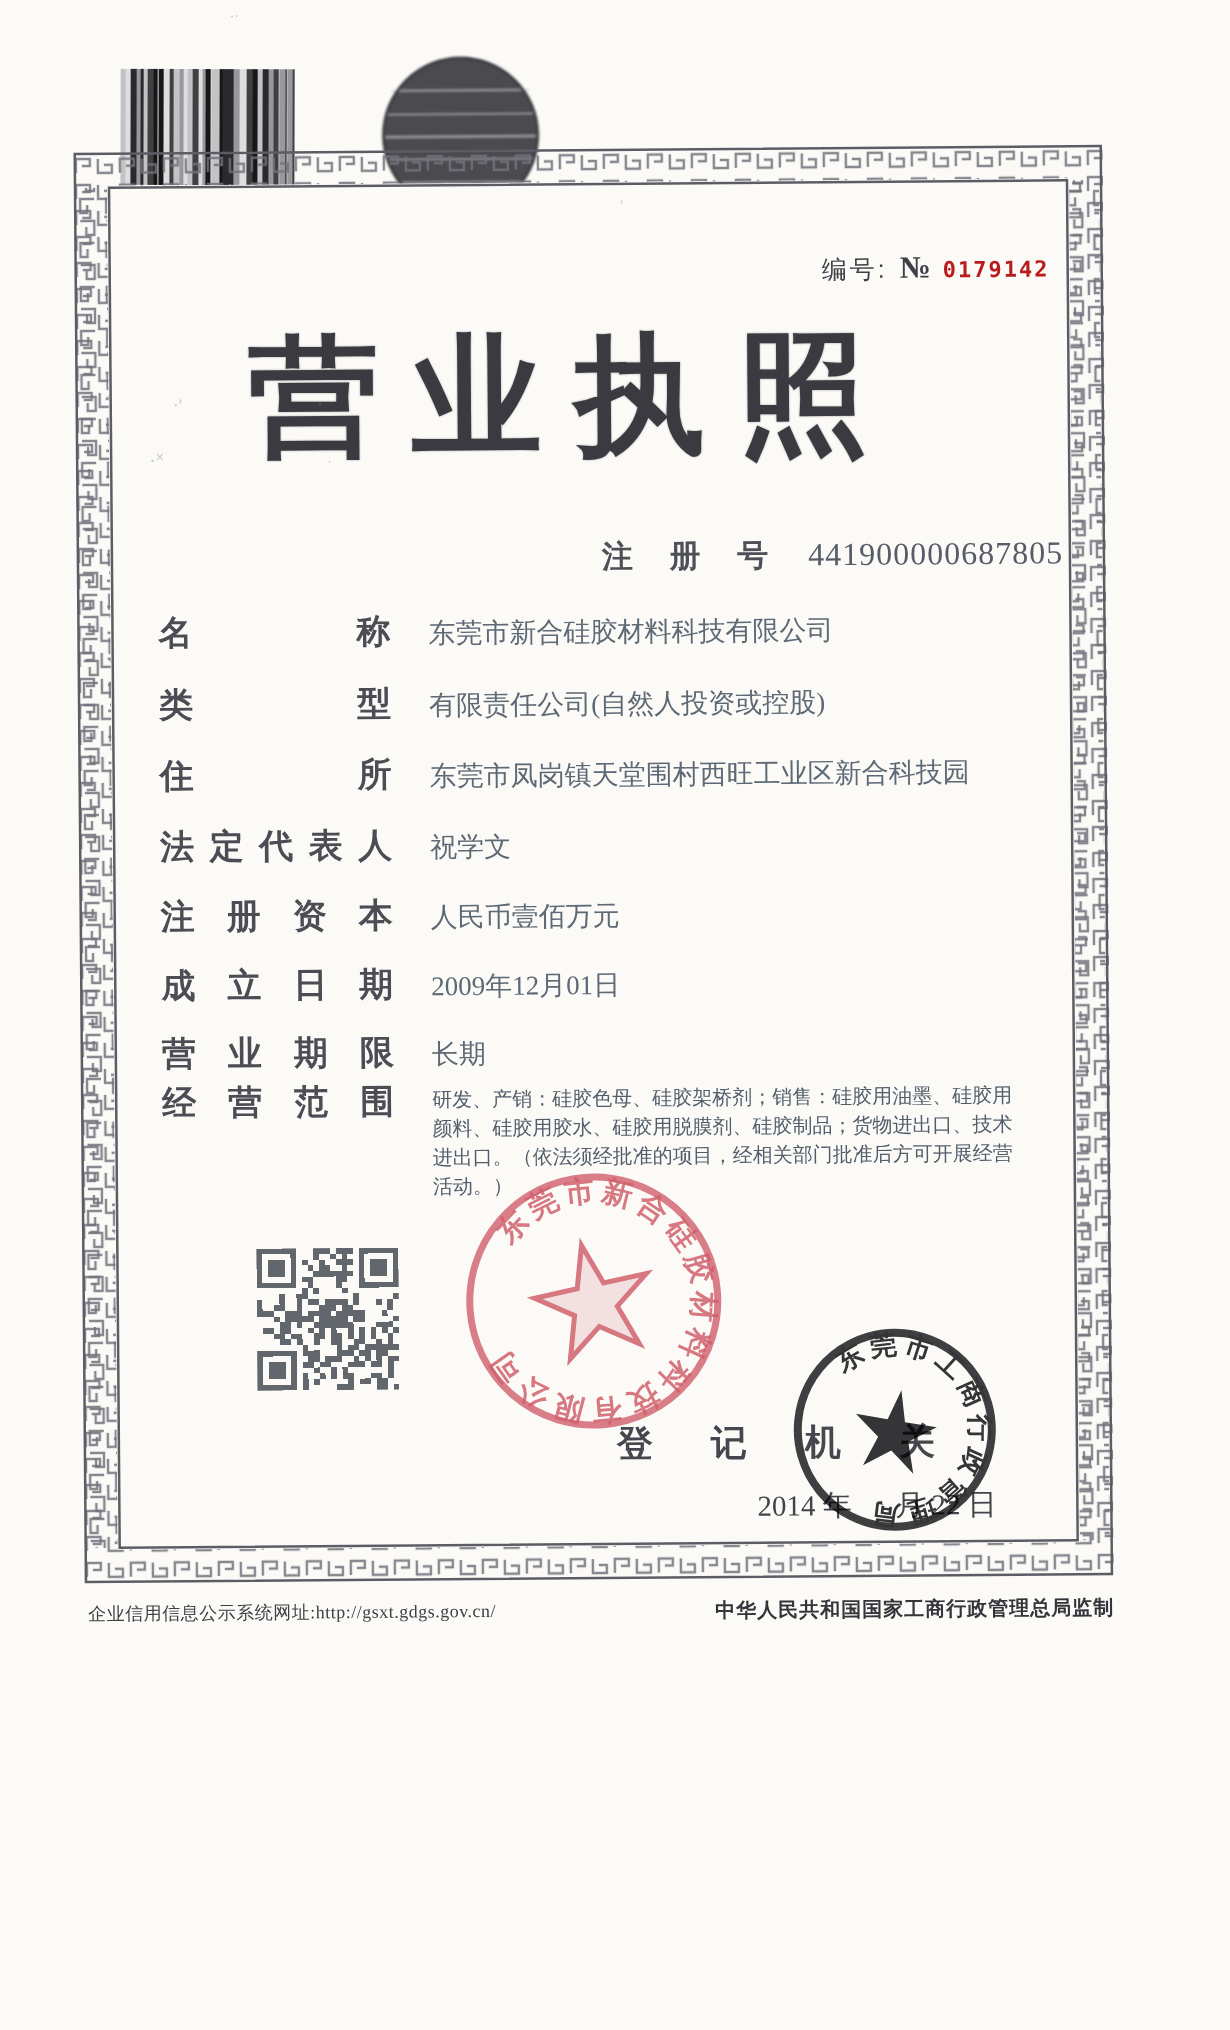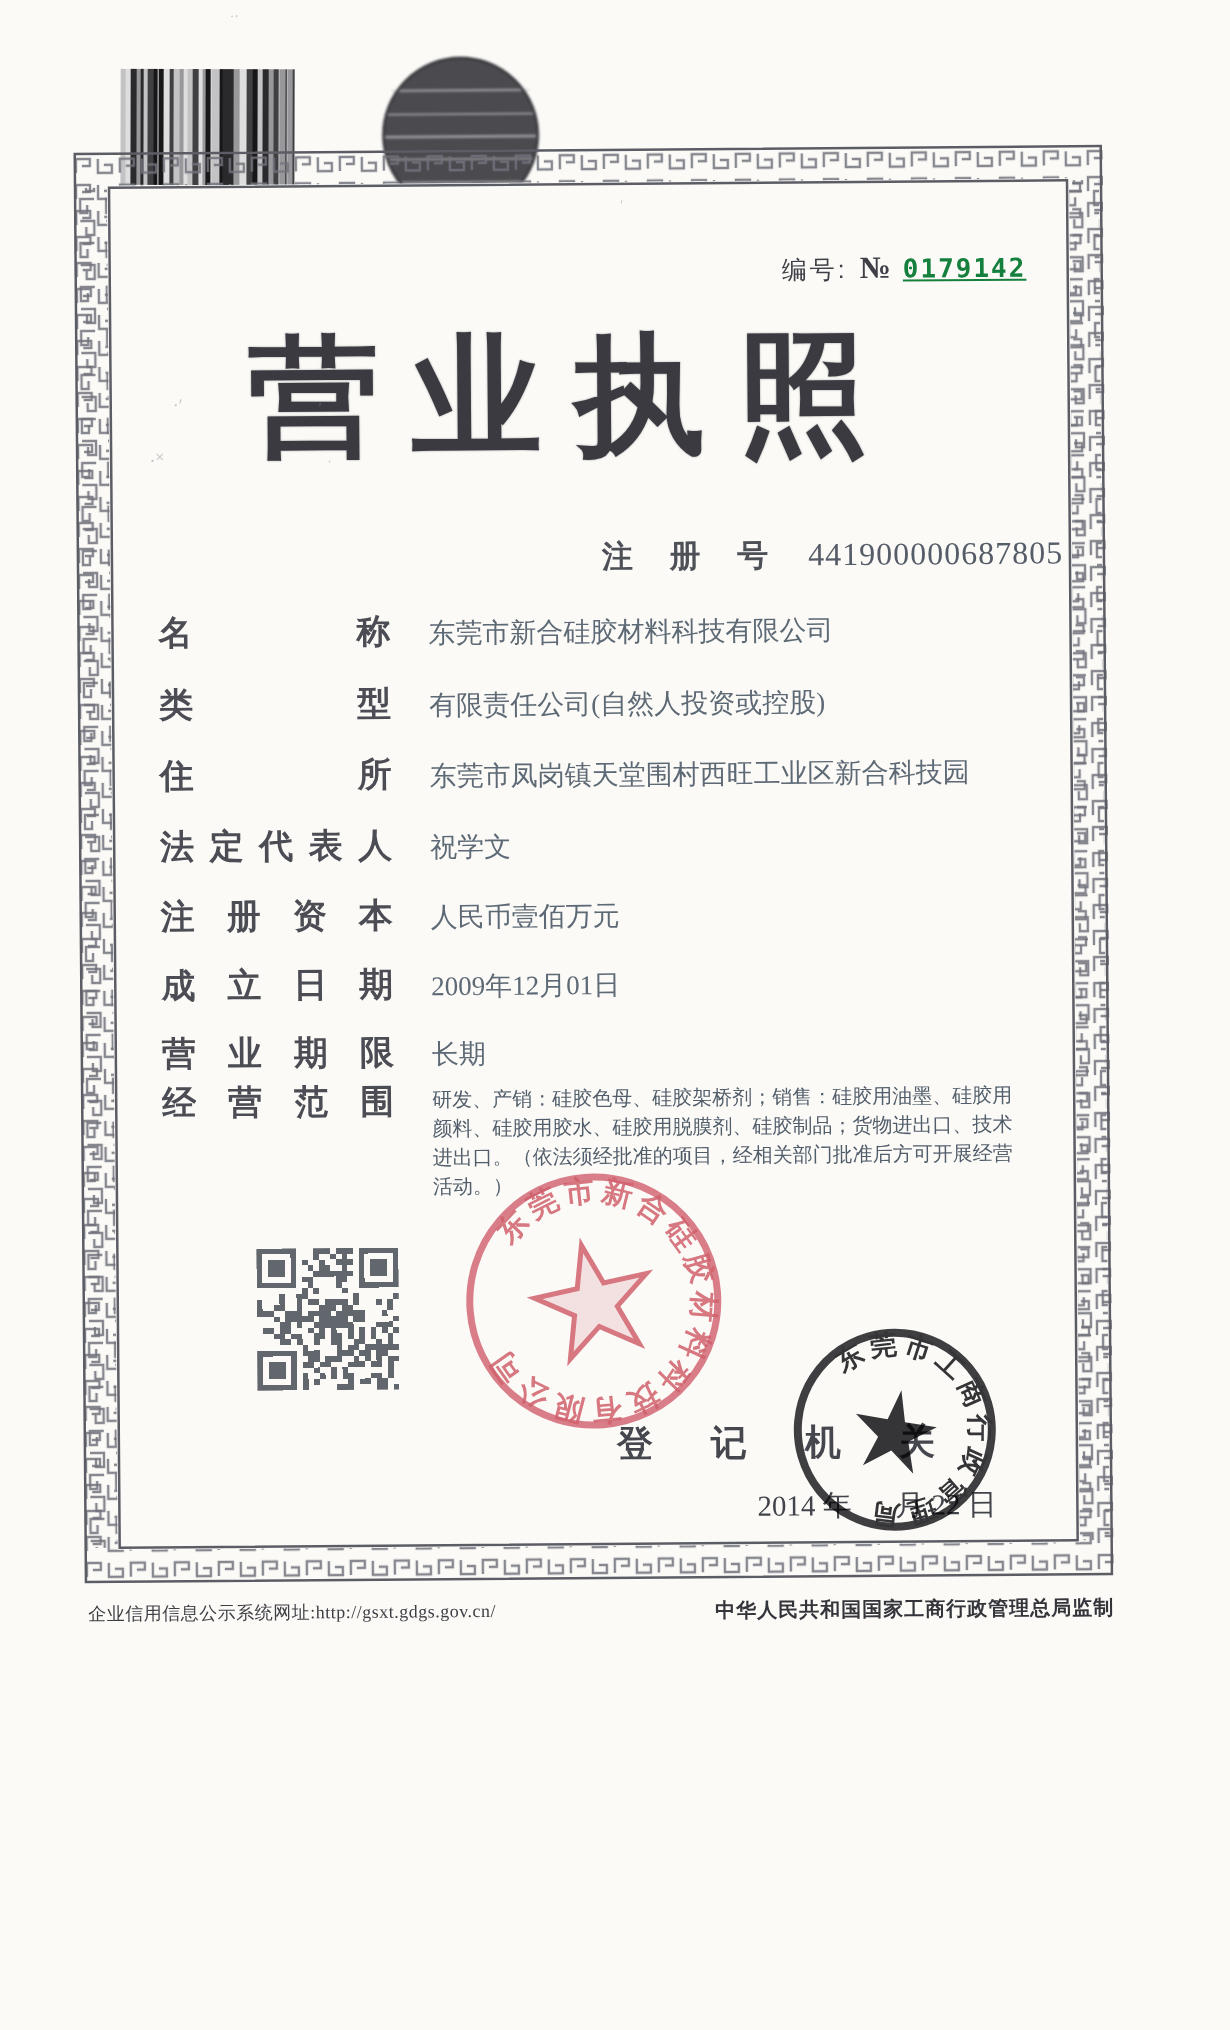--- a/index.html
+++ b/index.html
@@ -13,23 +13,23 @@
   
   #barcode{position:absolute;left:126px;top:66px;width:174px;height:116px;
     display:flex;flex-direction:row;align-items:stretch;background:#2c2c2e;
     filter:blur(0.4px) contrast(0.92);transform:rotate(0.6deg);overflow:hidden;}
   #barcode i{display:block;height:100%;}
   #emblem{position:absolute;left:383px;top:54px;width:166px;height:184px;filter:blur(1.1px);}
   
   #frame{position:absolute;left:78px;top:148px;}
   
   #serial{position:absolute;left:786px;top:252px;display:flex;align-items:baseline;gap:12px;color:#3f3f47;}
-  #serial .cap{font-size:25px;letter-spacing:3px;font-family:"Liberation Sans","DejaVu Sans",sans-serif;}
+  #serial .cap{font-size:25px;letter-spacing:3px;font-family:"Liberation Sans","DejaVu Sans",sans-serif;margin-left:40px;}
   #serial .no{font-size:31px;font-weight:bold;font-family:"Liberation Serif","DejaVu Serif",serif;}
-  #serial .digits{font-size:26px;font-weight:600;letter-spacing:2px;font-family:"DejaVu Sans Mono","Liberation Mono",monospace;color:#15803d;text-decoration:underline;}
+  #serial .digits{font-size:22px;font-weight:600;letter-spacing:2px;font-family:"DejaVu Sans Mono","Liberation Mono",monospace;color:#b91c1c;}
   
   #title{position:absolute;left:252px;top:330px;font-size:130px;line-height:1;
     font-weight:900;letter-spacing:33px;color:#3a3a40;
     font-family:"Liberation Sans","DejaVu Sans",sans-serif;
     text-shadow:0 0 2px rgba(58,58,64,.55);white-space:nowrap;}
   
   #regline{position:absolute;left:604px;top:536px;display:flex;align-items:baseline;gap:26px;}
   #regline .lbl{font-size:31px;font-weight:600;letter-spacing:14px;color:#4e5058;
     font-family:"Liberation Sans","DejaVu Sans",sans-serif;}
   #regline .num{font-size:32px;color:#565d68;letter-spacing:1px;}

